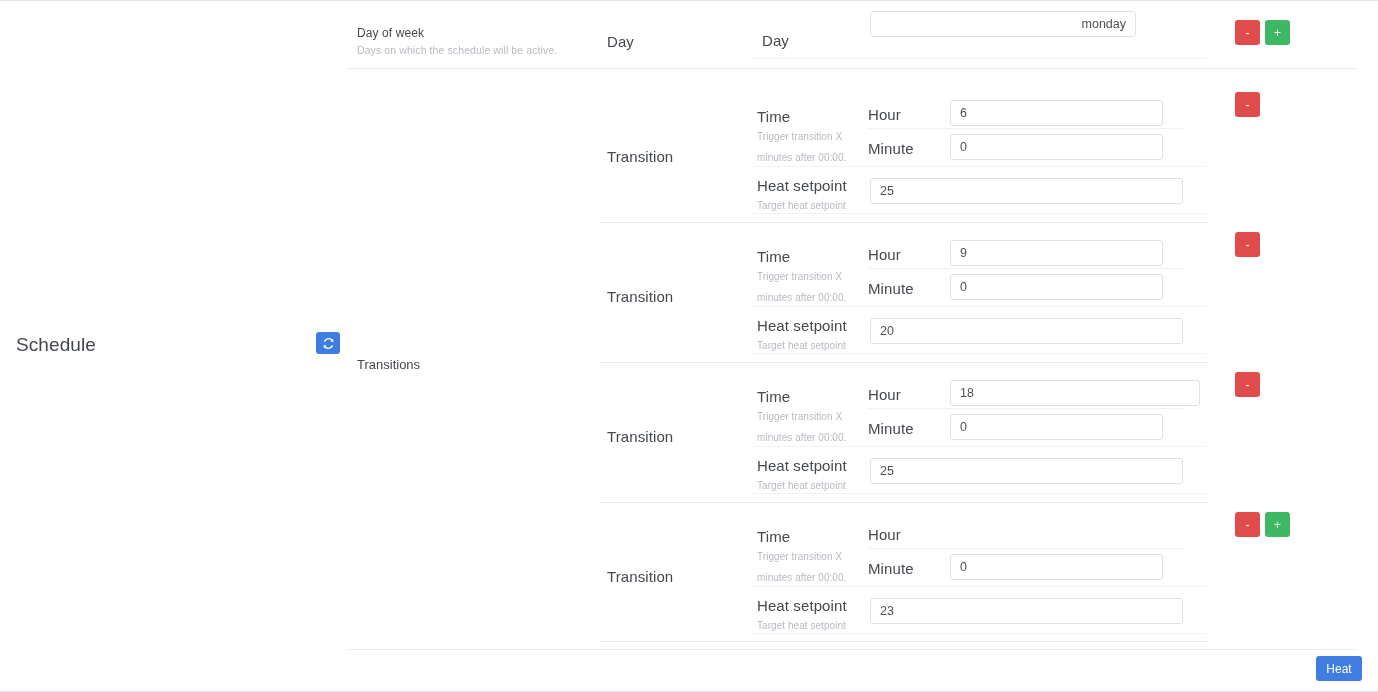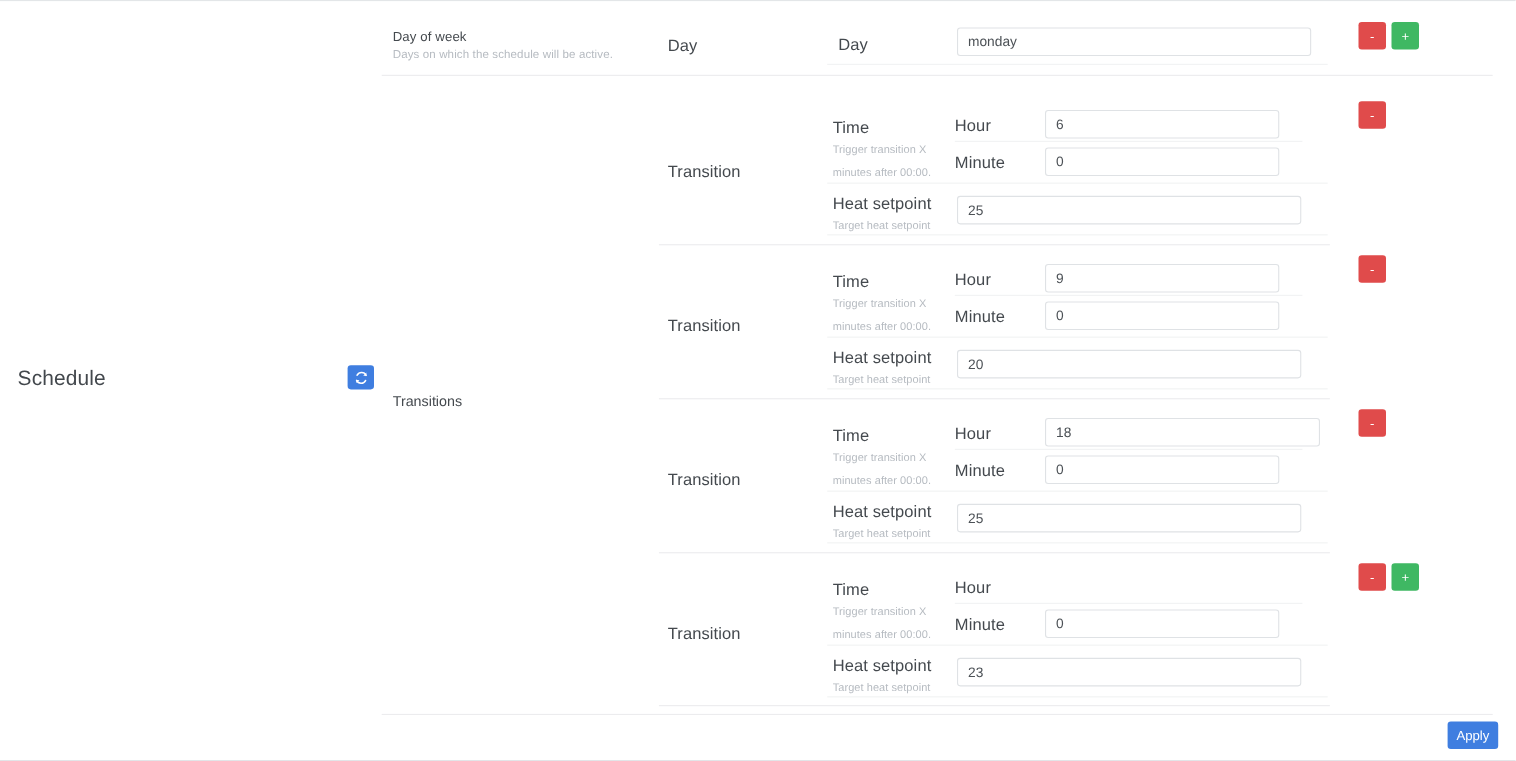--- a/index.html
+++ b/index.html
@@ -158,21 +158,21 @@
 
   <div class="abs dayofweek-head">
     <div class="col2-title">Day of week</div>
     <div class="col2-sub">Days on which the schedule will be active.</div>
   </div>
 
   <div class="abs field-label" style="left:607px; top:32px;">Day</div>
 
   <div class="abs field-label" style="left:762px; top:31px;">Day</div>
 
-  <input class="abs txt-input" style="left: 870px; top: 24px; width: 322px;" value="monday">
+  <input class="abs txt-input" style="left: 870px; top: 10px; width: 266px; text-align: right;" value="monday">
 
   <div class="hr-soft" style="left:752px; top:57px; width:455px;"></div>
 
   <div class="hr" style="left:347px; top:67px; width:1010px;"></div>
 
   <button class="sq-btn btn-minus" style="left:1235px; top:19px;">-</button>
   <button class="sq-btn btn-plus" style="left:1265px; top:19px;">+</button>
 
   <div class="abs transitions-head">Transitions</div>
 
@@ -263,15 +263,15 @@
   <input class="abs txt-input" style="left: 870px; top: 597px; width: 313px;" value="23">
 
   <div class="hr-soft" style="left:752px; top:632px; width:455px;"></div>
   <div class="hr" style="left:599px; top:640px; width:610px;"></div>
 
   <button class="sq-btn btn-minus" style="left:1235px; top:511px;">-</button>
   <button class="sq-btn btn-plus" style="left:1265px; top:511px;">+</button>
 
   <div class="hr" style="left:347px; top:648px; width:1010px;"></div>
 
-  <button class="apply-btn">Apply</button>
+  <button class="apply-btn">Heat</button>
 
 </div>
 
 </body></html>

